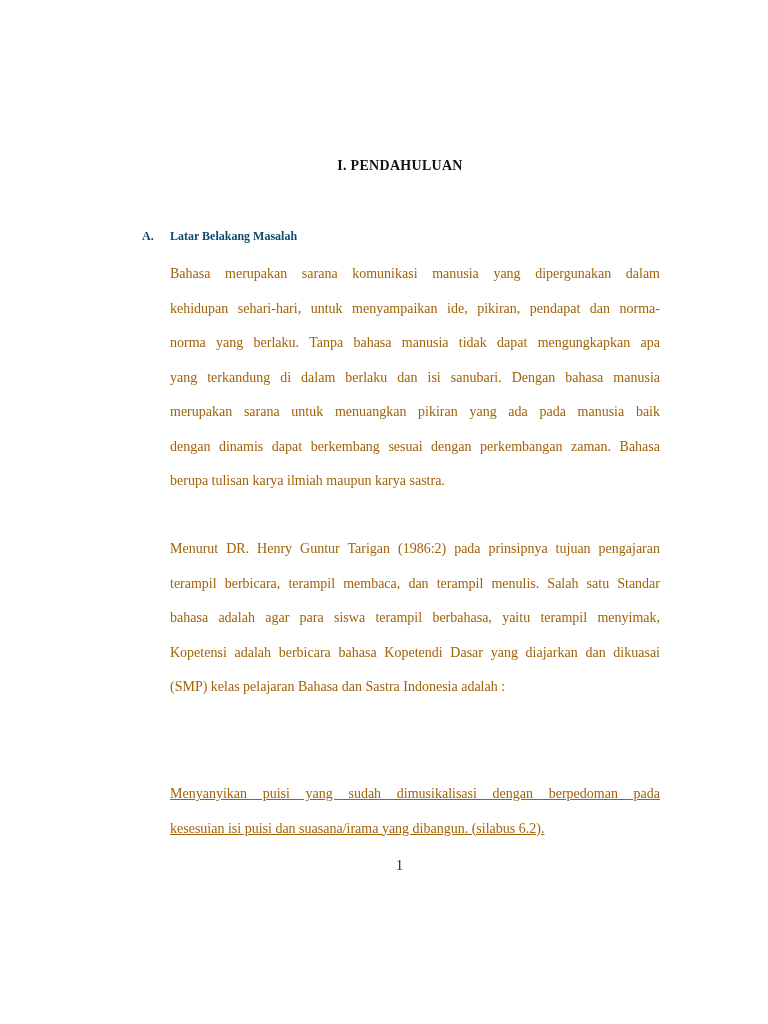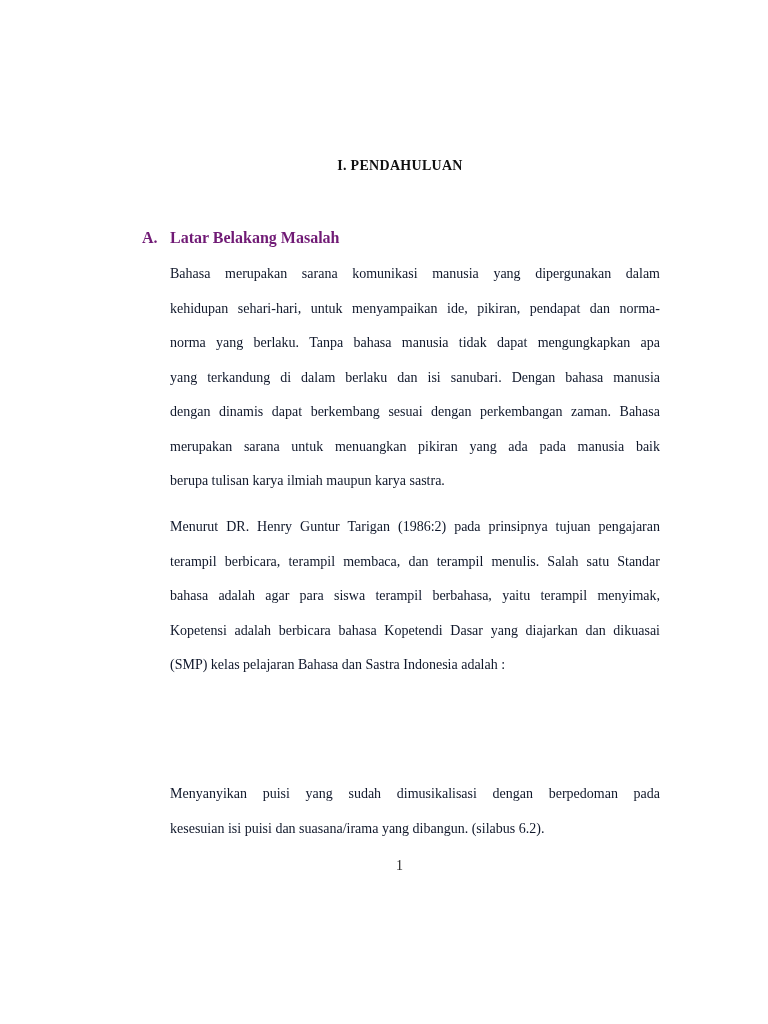--- a/index.html
+++ b/index.html
@@ -32,50 +32,50 @@
       font-weight: bold;
       font-size: 14px;
       letter-spacing: 0.3px;
       color: #111;
     }
     .section-heading {
       position: absolute;
       top: 229px;
       left: 142px;
       font-weight: bold;
-      font-size: 16px;
-      color: #701a75;
+      font-size: 12px;
+      color: #0c4a6e;
       white-space: nowrap;
     }
     .section-heading .marker {
       display: inline-block;
       width: 28px;
     }
     .para {
       position: absolute;
       left: 170px;
       width: 490px;
       font-size: 14px;
       line-height: 34.5px;
       text-align: justify;
-      color: #0f172a;
+      color: #a16207;
     }
     .para .line {
       display: block;
       text-align: justify;
       text-align-last: justify;
       height: 34.5px;
       white-space: nowrap;
     }
     .para .line.last {
       text-align-last: left;
     }
     .p1 { top: 257px; }
-    .p2 { top: 510px; }
-    .p3 { top: 777px; }
+    .p2 { top: 532px; }
+    .p3 { top: 777px; text-decoration: underline; }
     .page-number {
       position: absolute;
       top: 858px;
       left: 396px;
       font-size: 14px;
       color: #222;
     }
   </style>
 </head>
 <body>
@@ -86,22 +86,22 @@
 
   <div class="section-heading">
     <span class="marker">A.</span><span>Latar Belakang Masalah</span>
   </div>
 
   <div class="para p1">
     <span class="line">Bahasa merupakan sarana komunikasi manusia yang dipergunakan dalam</span>
     <span class="line">kehidupan sehari-hari, untuk menyampaikan ide, pikiran, pendapat dan norma-</span>
     <span class="line">norma yang berlaku. Tanpa bahasa manusia tidak dapat mengungkapkan apa</span>
     <span class="line">yang terkandung di dalam berlaku dan isi sanubari. Dengan bahasa manusia</span>
+    <span class="line">merupakan sarana untuk menuangkan pikiran yang ada pada manusia baik</span>
     <span class="line">dengan dinamis dapat berkembang sesuai dengan perkembangan zaman. Bahasa</span>
-    <span class="line">merupakan sarana untuk menuangkan pikiran yang ada pada manusia baik</span>
     <span class="line last">berupa tulisan karya ilmiah maupun karya sastra.</span>
   </div>
 
   <div class="para p2">
     <span class="line">Menurut DR. Henry Guntur Tarigan (1986:2) pada prinsipnya tujuan pengajaran</span>
     <span class="line">terampil berbicara, terampil membaca, dan terampil menulis. Salah satu Standar</span>
     <span class="line">bahasa adalah agar para siswa terampil berbahasa, yaitu terampil menyimak,</span>
     <span class="line">Kopetensi adalah berbicara bahasa Kopetendi Dasar yang diajarkan dan dikuasai</span>
     <span class="line last">(SMP) kelas pelajaran Bahasa dan Sastra Indonesia adalah :</span>
   </div>

